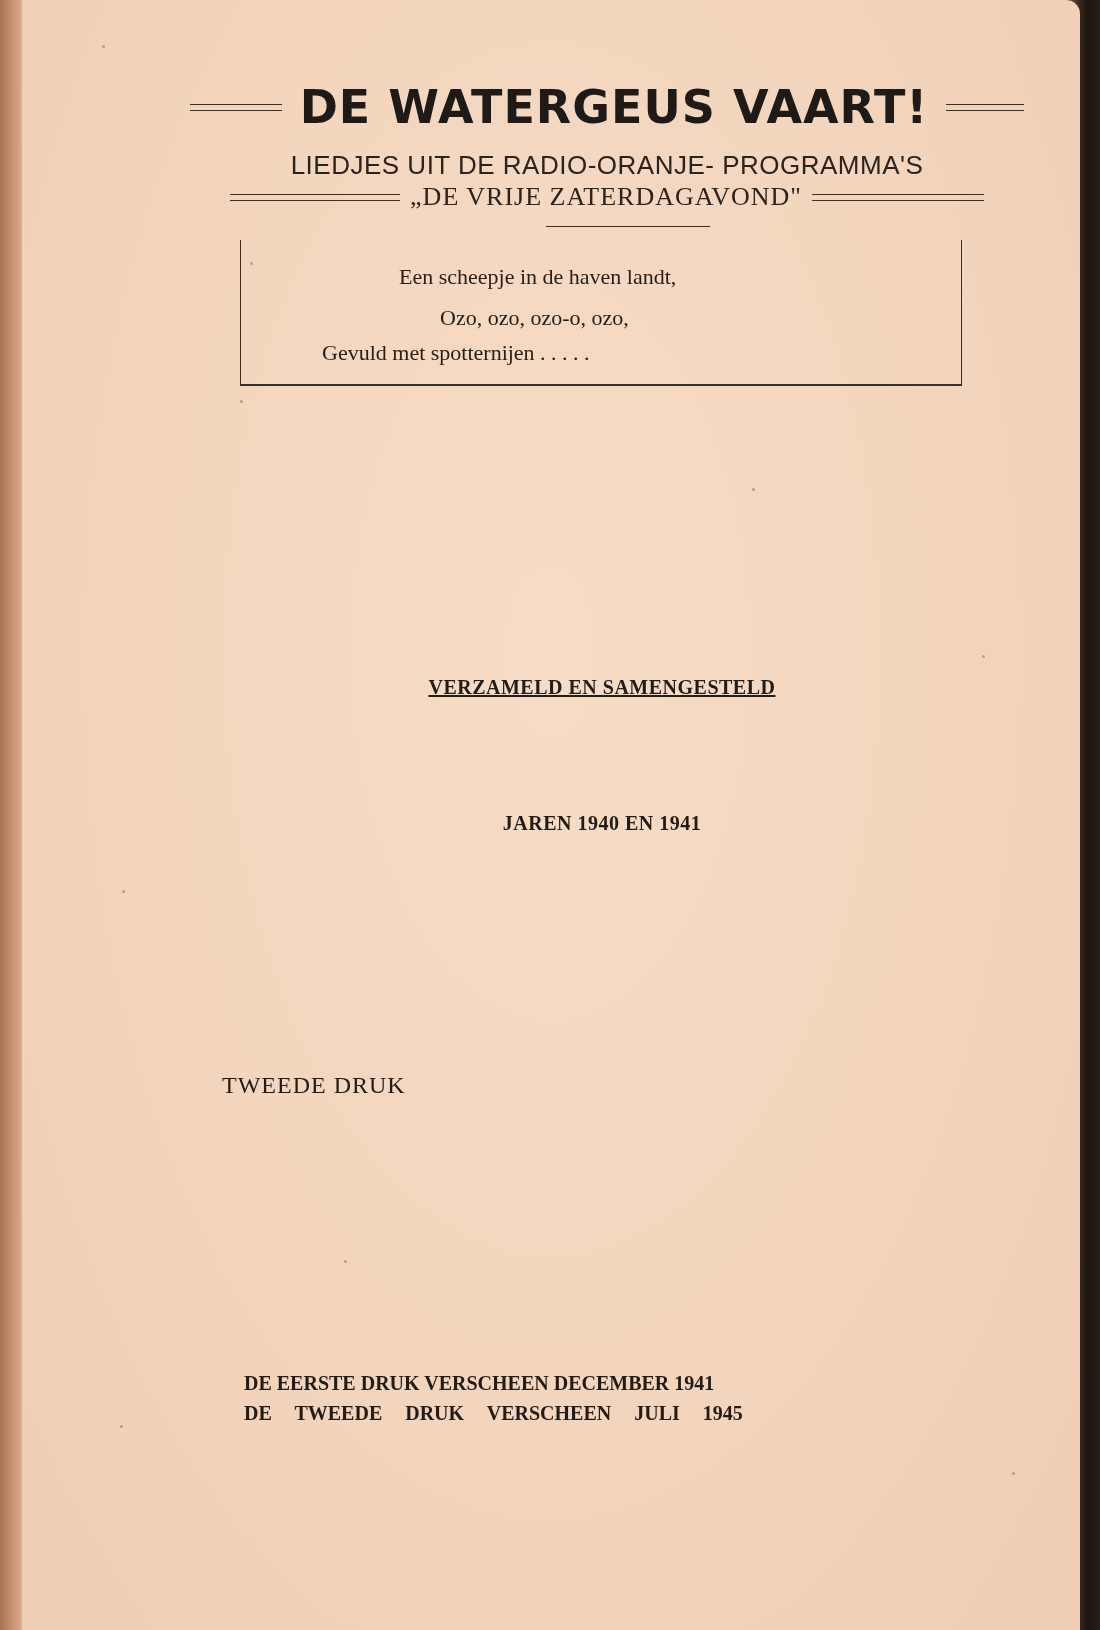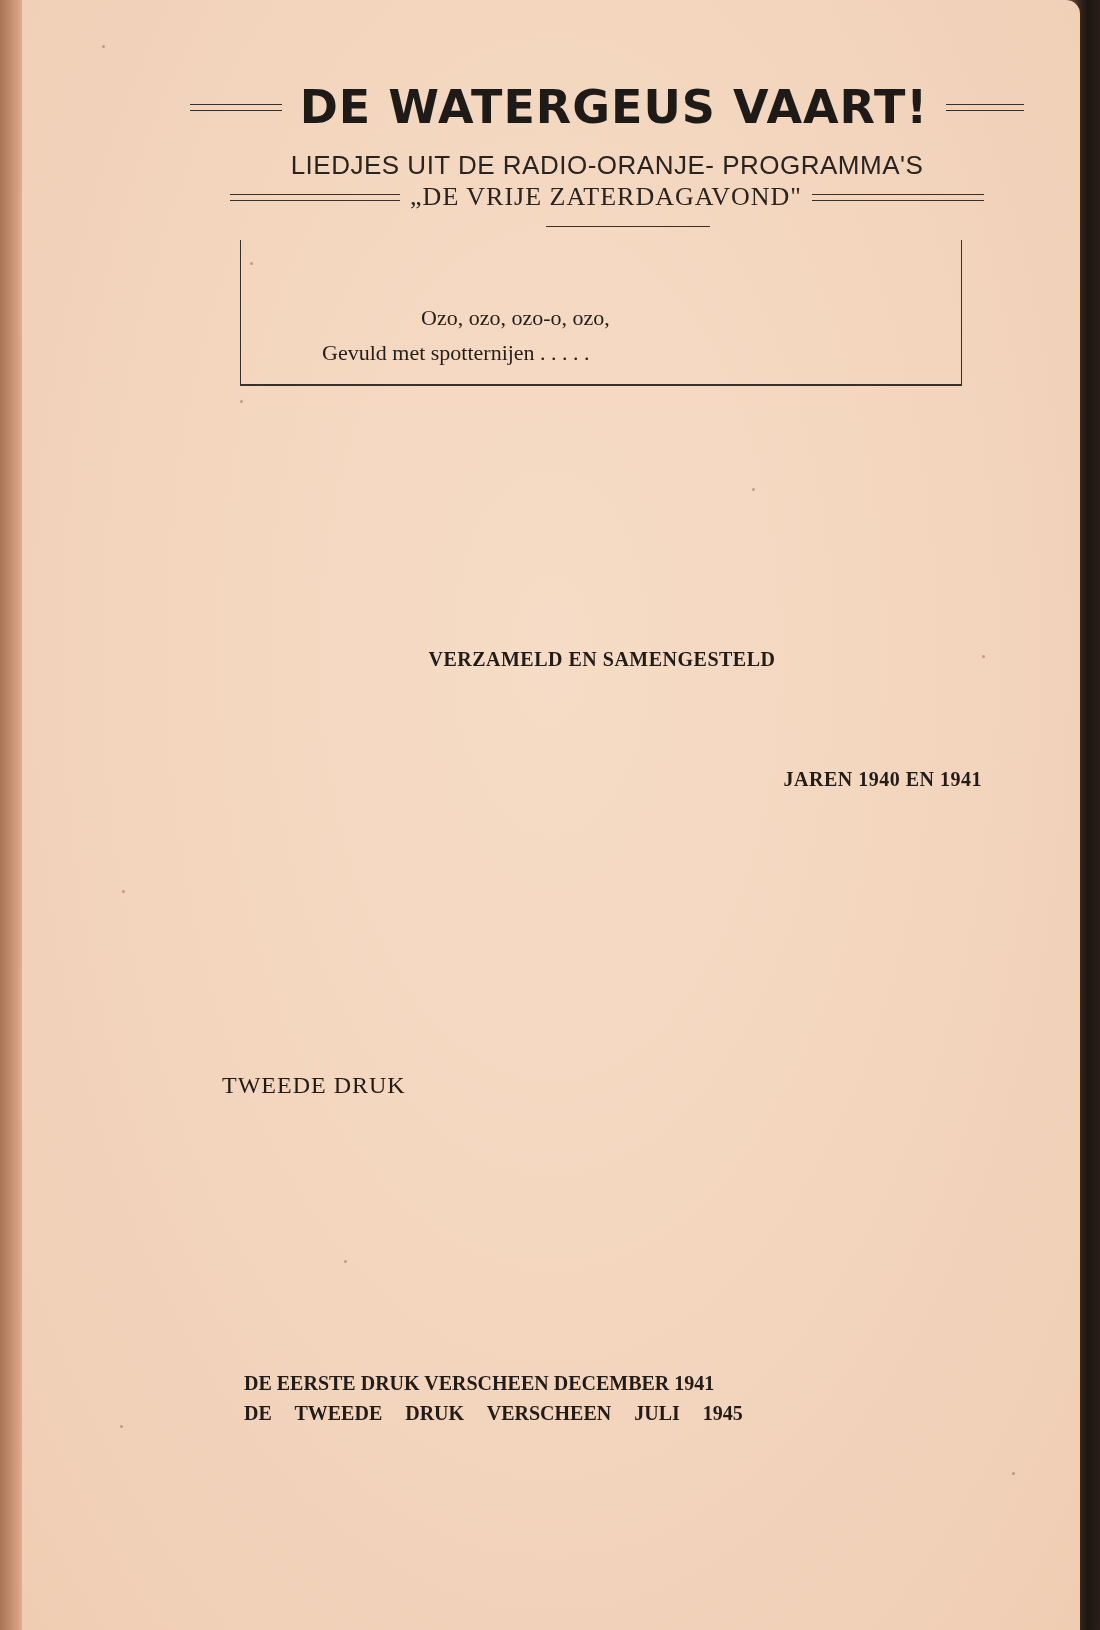--- a/index.html
+++ b/index.html
@@ -55,30 +55,30 @@
     .verse-box {
       position: absolute; left: 218px; top: 240px; width: 720px; height: 144px;
       border-left: 1.5px solid #3a302a; border-right: 1.5px solid #3a302a;
       border-bottom: 2px solid #3a302a;
     }
     .verse-line {
       position: absolute; font-family: "Liberation Serif", serif;
       font-size: 22px; color: #241e1a; white-space: nowrap;
     }
     .v1 { left: 158px; top: 24px; }
-    .v2 { left: 180px; top: 65px; }
+    .v2 { left: 199px; top: 65px; }
     .v3 { left: 81px; top: 100px; text-align: center; }
     .centerblock {
       position: absolute; left: 200px; width: 760px; text-align: center;
       font-family: "Liberation Serif", serif; font-weight: bold;
       color: #221c19; font-size: 20px; letter-spacing: 0.5px; white-space: nowrap;
     }
-    .c1 { top: 648px; }
+    .c1 { top: 676px; text-decoration: underline; }
     .c2 { top: 714px; word-spacing: 12px; }
-    .c3 { top: 768px; text-align: right; }
+    .c3 { top: 812px; }
     .edition {
       position: absolute; left: 200px; top: 1072px; width: 760px; text-align: left;
       font-family: "Liberation Serif", serif; color: #221c19; font-size: 24px;
       letter-spacing: 1px; white-space: nowrap;
     }
     .note {
       position: absolute; left: 222px; width: 760px;
       font-family: "Liberation Serif", serif; font-weight: bold;
       color: #221c19; font-size: 20px; white-space: nowrap;
     }
@@ -114,20 +114,21 @@
 
     <div class="program-row">
       <div class="rule-double" style="width:170px"></div>
       <div class="program">„DE VRIJE ZATERDAGAVOND"</div>
       <div class="rule-double" style="width:172px"></div>
     </div>
 
     <div class="short-rule"></div>
 
     <div class="verse-box">
+      <div class="verse-line v1">Een scheepje in de haven landt,</div>
       <div class="verse-line v2">Ozo, ozo, ozo-o, ozo,</div>
       <div class="verse-line v3">Gevuld met spotternijen . . . . .</div>
     </div>
 
     <div class="centerblock c1">VERZAMELD EN SAMENGESTELD</div>
     <div class="centerblock c3">JAREN 1940 EN 1941</div>
 
     <div class="edition">TWEEDE DRUK</div>
 
     <div class="note n1">DE EERSTE DRUK VERSCHEEN DECEMBER 1941</div>

